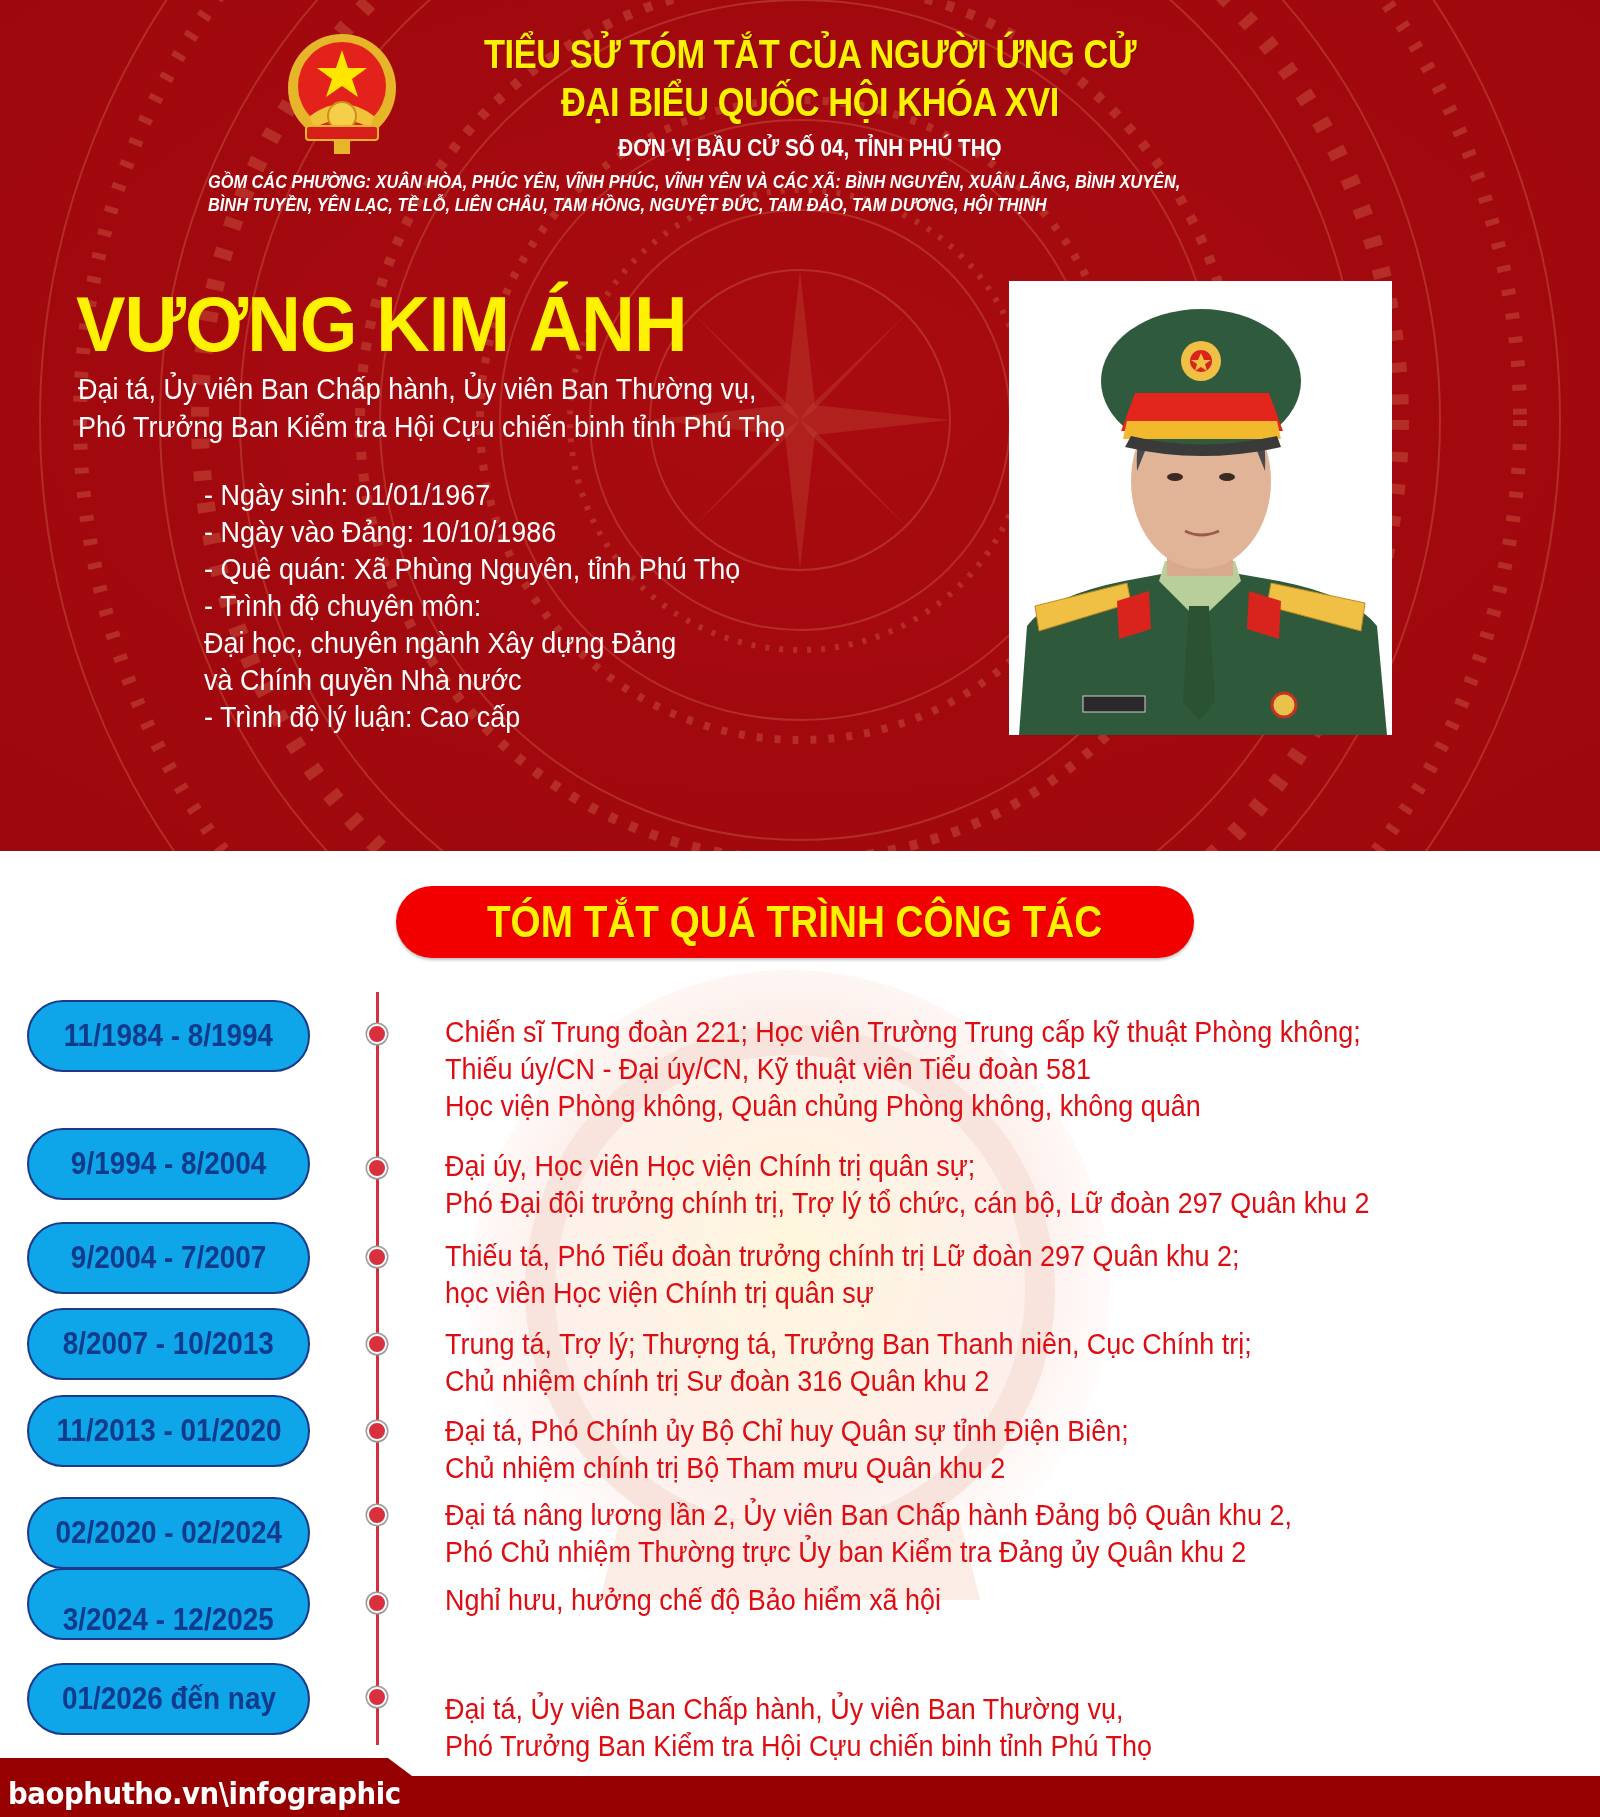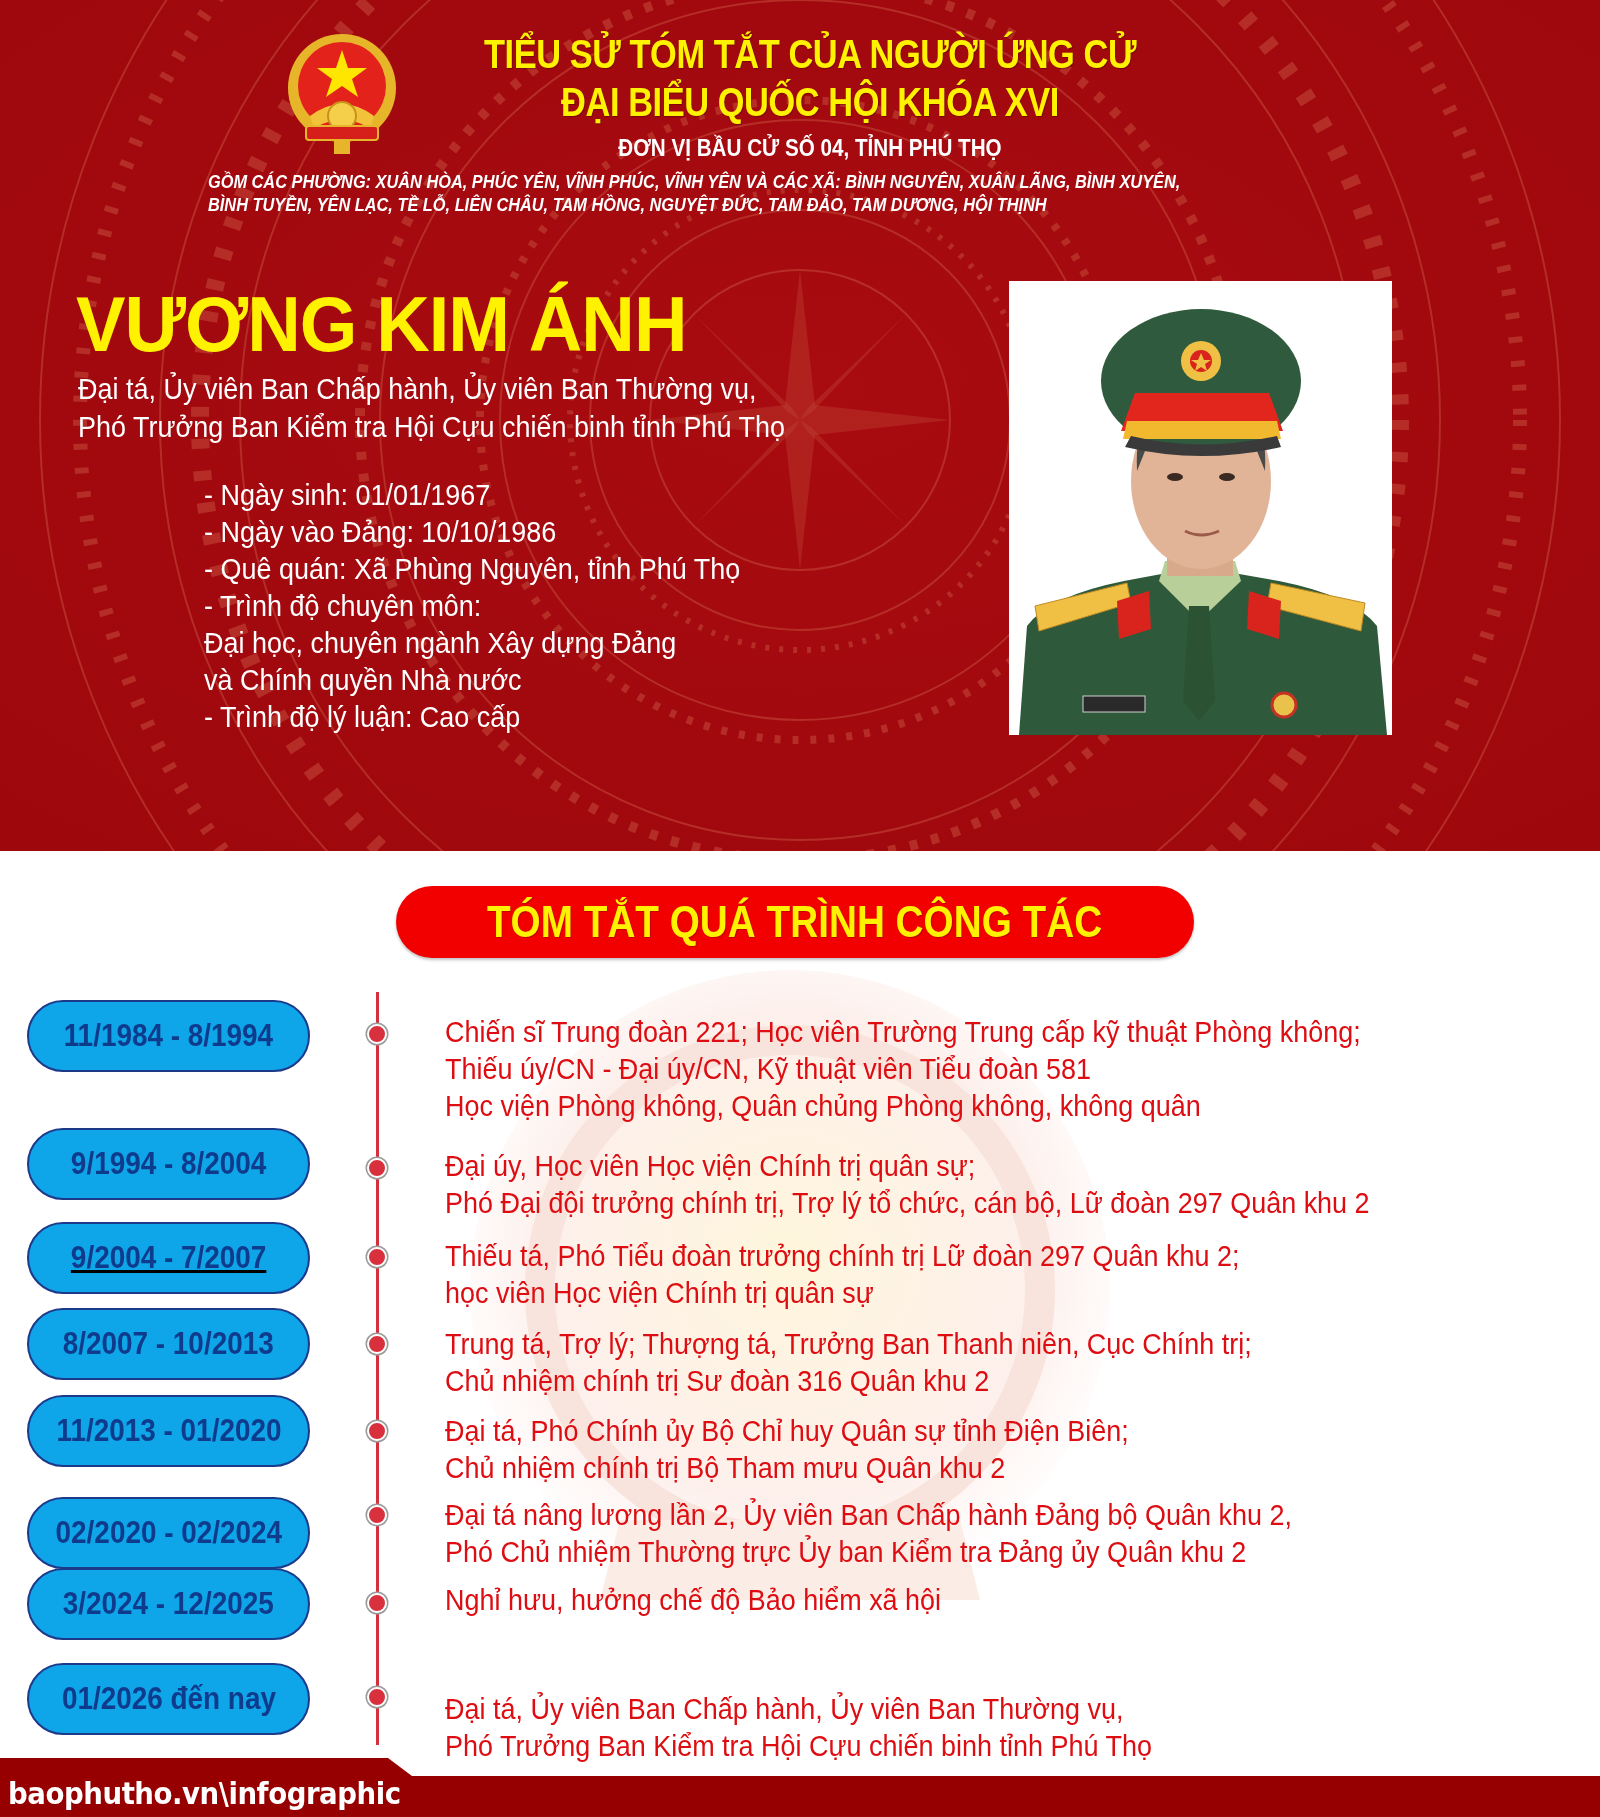--- a/index.html
+++ b/index.html
@@ -249,21 +249,21 @@
       <span>9/1994 - 8/2004</span>
     </div>
   <div class="dot" style="top:30px;"></div>
   <div class="desc" style="top:20px;">
     <div>Đại úy, Học viên Học viện Chính trị quân sự;</div>
     <div>Phó Đại đội trưởng chính trị, Trợ lý tổ chức, cán bộ, Lữ đoàn 297 Quân khu 2</div>
   </div>
 </div>
 
 <div class="row" style="top:1222px;">
-  <div class="date-pill" style="top:0;text-decoration:underline;">
+  <div class="date-pill" style="top:0;">
       <span>9/2004 - 7/2007</span>
     </div>
   <div class="dot" style="top:25px;"></div>
   <div class="desc" style="top:16px;">
     <div>Thiếu tá, Phó Tiểu đoàn trưởng chính trị Lữ đoàn 297 Quân khu 2;</div>
     <div>học viên Học viện Chính trị quân sự</div>
   </div>
 </div>
 
 <div class="row" style="top:1308px;">
@@ -293,21 +293,21 @@
       <span>02/2020 - 02/2024</span>
     </div>
   <div class="dot" style="top:24px;"></div>
   <div class="desc" style="top:16px;">
     <div>Đại tá nâng lương lần 2, Ủy viên Ban Chấp hành Đảng bộ Quân khu 2,</div>
     <div>Phó Chủ nhiệm Thường trực Ủy ban Kiểm tra Đảng ủy Quân khu 2</div>
   </div>
 </div>
 
 <div class="row" style="top:1568px;">
-  <div class="date-pill" style="top:0;">
+  <div class="date-pill" style="top:0;align-items:flex-end;">
       <span>3/2024 - 12/2025</span>
     </div>
   <div class="dot" style="top:25px;"></div>
   <div class="desc" style="top:14px;">
     <div>Nghỉ hưu, hưởng chế độ Bảo hiểm xã hội</div>
   </div>
 </div>
 
 <div class="row" style="top:1663px;">
   <div class="date-pill" style="top:0;">

